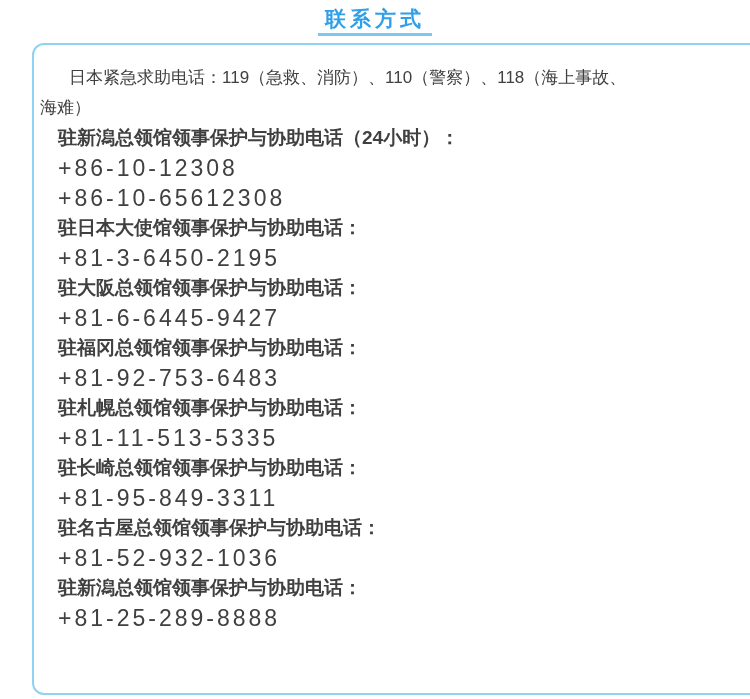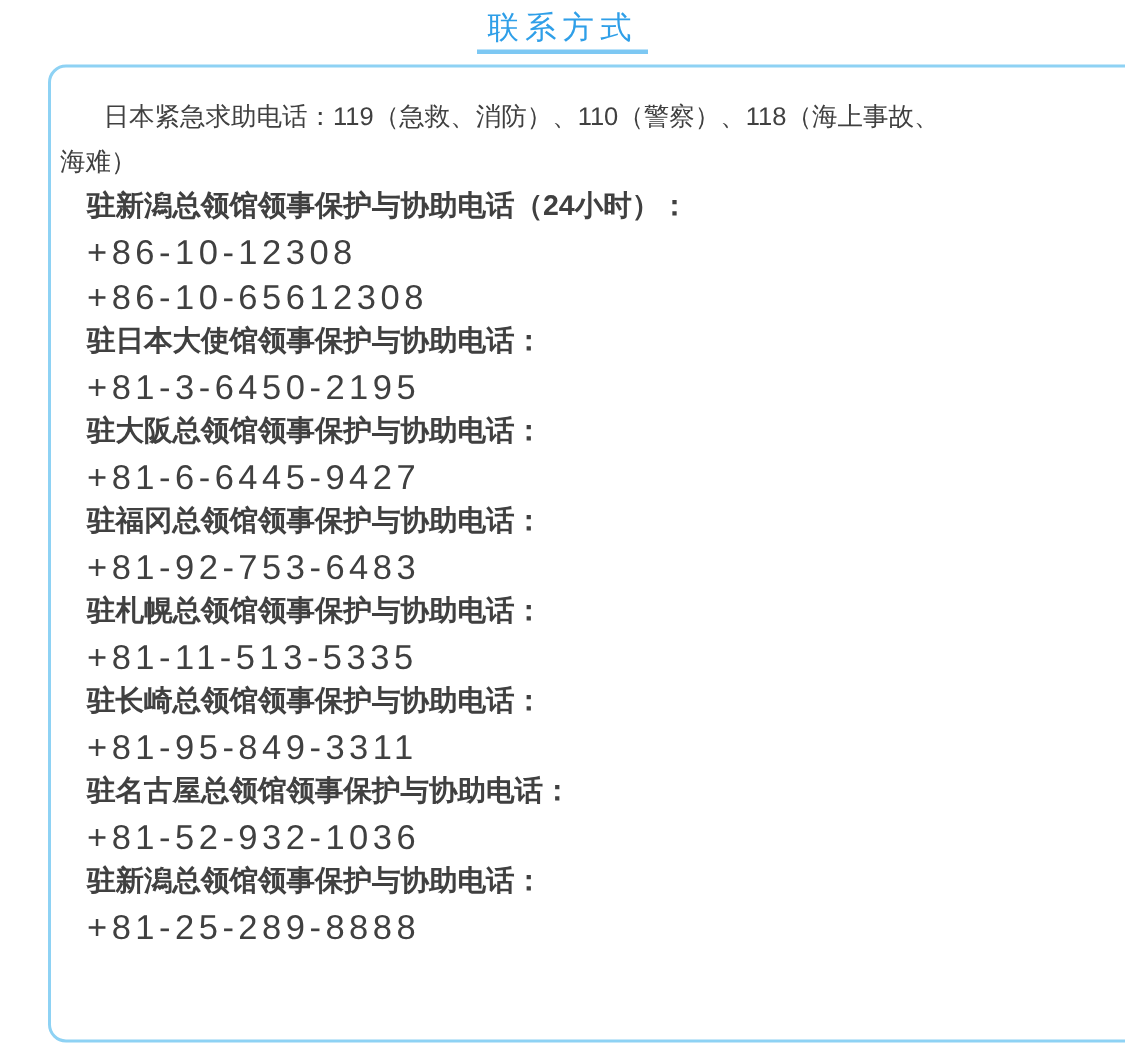--- a/index.html
+++ b/index.html
@@ -19,21 +19,21 @@
     overflow: hidden;
   }
   .page-header {
     padding-top: 8px;
     text-align: center;
   }
   .tab-title {
     display: inline-block;
     font-size: 21px;
     line-height: 21px;
-    font-weight: normal;
+    font-weight: bold;
     color: var(--title-color);
     letter-spacing: 4px;
     padding: 0 7px 4px 7px;
     border-bottom: 3px solid var(--title-underline);
     cursor: pointer;
   }
   .panel {
     margin: 7px 47px 0 32px;
     width: 747px;
     height: 652px;

